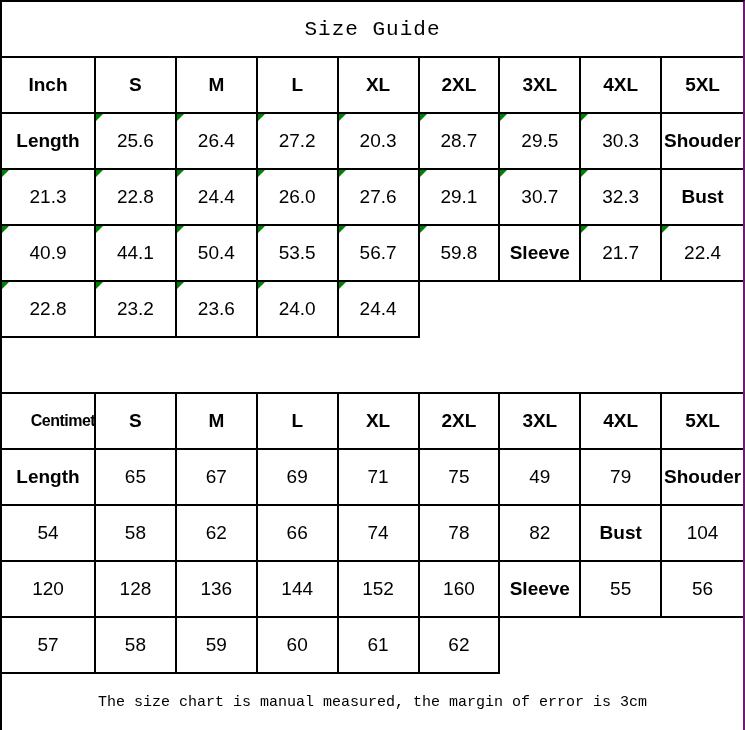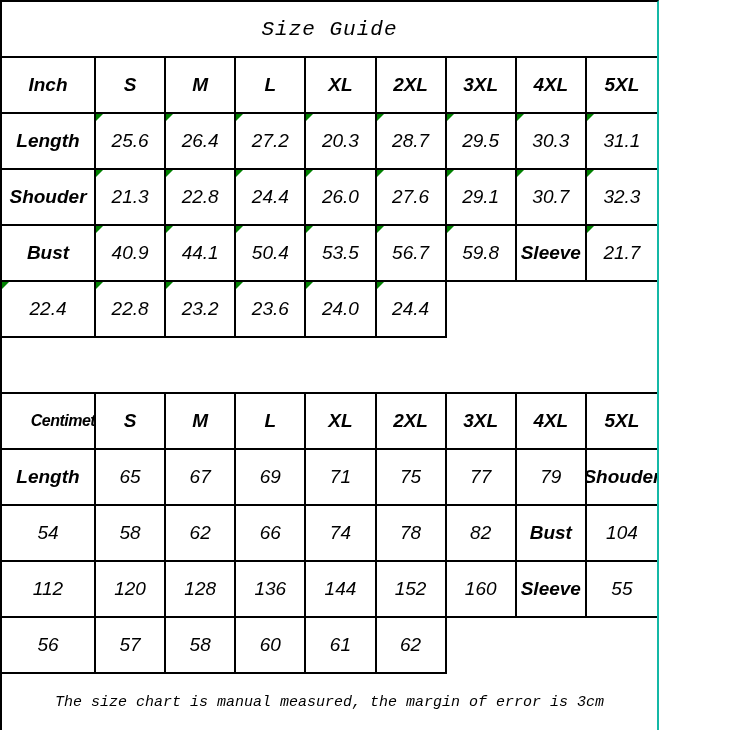--- a/index.html
+++ b/index.html
@@ -1,31 +1,30 @@
 <!DOCTYPE html>
 <html><head>
 <meta charset="utf-8">
 <style>
   html, body {
     margin: 0;
     padding: 0;
     background: #ffffff;
   }
   .sheet {
-    width: 659px;
+    width: 745px;
     height: 730px;
     box-sizing: border-box;
     background: #ffffff;
     color: #000000;
     border-top: 2px solid #000000;
     border-left: 2px solid #000000;
-    border-right: 2px solid #14b8a6;
+    border-right: 2px solid #701a75;
     font-family: "Liberation Sans", sans-serif;
     overflow: hidden;
-    font-style: italic;
   }
   .title-row {
     height: 54px;
     border-bottom: 2px solid #000000;
     display: flex;
     align-items: center;
     justify-content: center;
     font-family: "Liberation Mono", "DejaVu Sans Mono", monospace;
     font-size: 21px;
     letter-spacing: 1px;
@@ -139,24 +138,20 @@
         <span class="marker"></span>
       </div>
       <div class="cell value">
         <span>29.5</span>
         <span class="marker"></span>
       </div>
       <div class="cell value">
         <span>30.3</span>
         <span class="marker"></span>
       </div>
-      <div class="cell value">
-        <span>31.1</span>
-        <span class="marker"></span>
-      </div>
       <div class="cell label">
         <span>Shouder</span>
       </div>
       <div class="cell value">
         <span>21.3</span>
         <span class="marker"></span>
       </div>
       <div class="cell value">
         <span>22.8</span>
         <span class="marker"></span>
@@ -287,21 +282,21 @@
       <div class="cell value">
         <span>69</span>
       </div>
       <div class="cell value">
         <span>71</span>
       </div>
       <div class="cell value">
         <span>75</span>
       </div>
       <div class="cell value">
-        <span>77</span>
+        <span>49</span>
       </div>
       <div class="cell value">
         <span>79</span>
       </div>
       <div class="cell label">
         <span>Shouder</span>
       </div>
       <div class="cell value">
         <span>54</span>
       </div>
@@ -323,23 +318,20 @@
       <div class="cell value">
         <span>82</span>
       </div>
       <div class="cell label">
         <span>Bust</span>
       </div>
       <div class="cell value">
         <span>104</span>
       </div>
       <div class="cell value">
-        <span>112</span>
-      </div>
-      <div class="cell value">
         <span>120</span>
       </div>
       <div class="cell value">
         <span>128</span>
       </div>
       <div class="cell value">
         <span>136</span>
       </div>
       <div class="cell value">
         <span>144</span>
@@ -359,20 +351,23 @@
       <div class="cell value">
         <span>56</span>
       </div>
       <div class="cell value">
         <span>57</span>
       </div>
       <div class="cell value">
         <span>58</span>
       </div>
       <div class="cell value">
+        <span>59</span>
+      </div>
+      <div class="cell value">
         <span>60</span>
       </div>
       <div class="cell value">
         <span>61</span>
       </div>
       <div class="cell value">
         <span>62</span>
       </div>
     </div>
 

